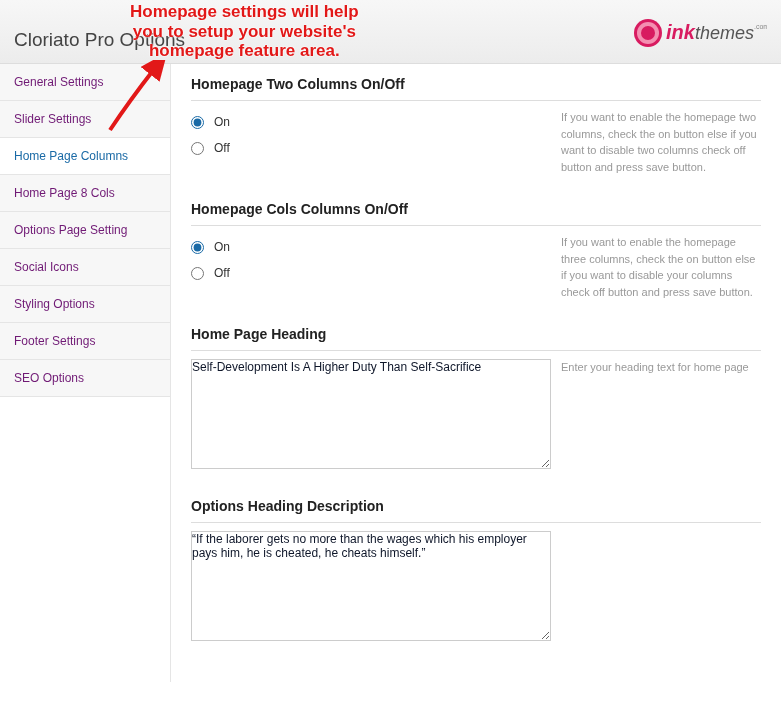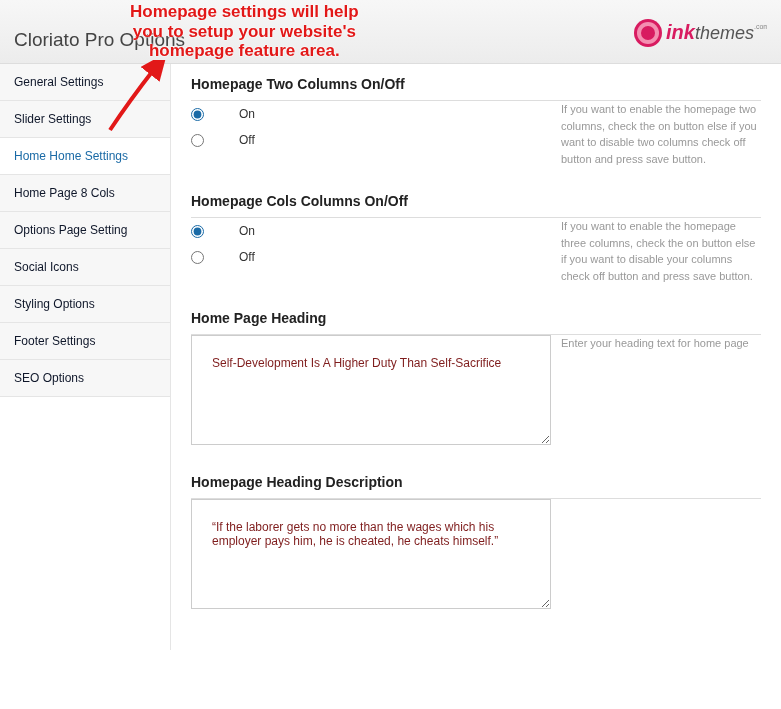--- a/index.html
+++ b/index.html
@@ -5,32 +5,32 @@
 * { box-sizing: border-box; margin: 0; padding: 0; }
 body { font-family: "Lucida Grande", Verdana, Arial, sans-serif; font-size: 12px; background: #fff; color: #333; width: 781px; }
 .header { background: linear-gradient(#f7f7f7, #ececec); border-bottom: 1px solid #ddd; height: 64px; display: flex; justify-content: space-between; align-items: flex-end; padding: 12px 14px; position: relative; }
 .header-title { font-size: 19px; color: #444; font-weight: normal; }
 .logo { display: flex; align-items: center; }
 .logo-svg { width: 135px; height: 36px; }
 .callout { position: absolute; left: 130px; top: 2px; color: #e21818; font-size: 17px; font-weight: bold; text-align: center; line-height: 1.15; text-shadow: 0 0 2px #fff, 0 0 2px #fff; z-index: 10; pointer-events: none; }
 .arrow { position: absolute; left: 100px; top: 60px; width: 80px; height: 80px; z-index: 9; pointer-events: none; }
 .layout { display: flex; }
 .sidebar { width: 170px; flex-shrink: 0; }
-.sidebar-item { padding: 11px 14px; font-size: 12px; color: #0f172a; border-bottom: 1px solid #e5e5e5; cursor: pointer; background: #f7f7f7; }
+.sidebar-item { padding: 11px 14px; font-size: 12px; color: #701a75; border-bottom: 1px solid #e5e5e5; cursor: pointer; background: #f7f7f7; }
 .sidebar-item.active { background: #fff; color: #1a6aa6; border-right: none; }
 .main { flex: 1; padding: 12px 20px; border-left: 1px solid #e5e5e5; }
 .section { margin-bottom: 26px; }
-.section-title { font-size: 14px; font-weight: bold; color: #222; border-bottom: 1px solid #ddd; padding-bottom: 8px; margin-bottom: 0; }
+.section-title { font-size: 14px; font-weight: bold; color: #222; border-bottom: 1px solid #ddd; padding-bottom: 8px; margin-bottom: 8px; }
 .section-body { display: flex; }
 .controls { width: 360px; }
 .help { flex: 1; color: #999; font-size: 11px; line-height: 1.5; padding-left: 10px; }
-.radio-row { display: flex; align-items: center; padding: 6px 0; gap: 25px; }
+.radio-row { display: flex; align-items: center; padding: 6px 0; }
 .radio-row input[type=radio] { margin-right: 10px; accent-color: #1a6aa6; }
 .radio-row label { font-size: 12px; color: #333; }
-textarea { width: 360px; height: 110px; font-family: inherit; font-size: 12px; padding: 20px; border: 1px solid #ccc; resize: both; color: #7f1d1d; }
+textarea { width: 360px; height: 110px; font-family: inherit; font-size: 12px; padding: 0; border: 1px solid #ccc; resize: both; color: #0f172a; }
 </style>
 </head>
 <body>
 
 <div class="header">
   <span class="header-title">Cloriato Pro Options</span>
   <div class="logo">
     <svg class="logo-svg" viewBox="0 0 135 36">
       <circle cx="16" cy="18" r="14" fill="#d81b60"></circle>
       <circle cx="16" cy="18" r="11" fill="#f48fb1"></circle>
@@ -51,21 +51,21 @@
         <path d="M0,0 L0,6 L7,3 z" fill="#e21818"></path>
       </marker>
     </defs>
   <path d="M 10 70 Q 30 40 55 8" stroke="#e21818" stroke-width="4" fill="none" marker-end="url(#ah)"></path>
 </svg>
 
 <div class="layout">
   <div class="sidebar" id="sidebar">
       <div class="sidebar-item">General Settings</div>
       <div class="sidebar-item">Slider Settings</div>
-      <div class="sidebar-item active">Home Home Settings</div>
+      <div class="sidebar-item active">Home Page Columns</div>
       <div class="sidebar-item">Home Page 8 Cols</div>
       <div class="sidebar-item">Options Page Setting</div>
       <div class="sidebar-item">Social Icons</div>
       <div class="sidebar-item">Styling Options</div>
       <div class="sidebar-item">Footer Settings</div>
       <div class="sidebar-item">SEO Options</div>
     </div>
 
   <div class="main">
 
@@ -107,21 +107,21 @@
       <div class="section-title">Home Page Heading</div>
       <div class="section-body">
         <div class="controls">
           <textarea style="">Self-Development Is A Higher Duty Than Self-Sacrifice</textarea>
         </div>
         <div class="help">Enter your heading text for home page</div>
       </div>
     </div>
 
     <div class="section">
-      <div class="section-title">Homepage Heading Description</div>
+      <div class="section-title">Options Heading Description</div>
       <div class="section-body">
         <div class="controls">
           <textarea style="">“If the laborer gets no more than the wages which his employer pays him, he is cheated, he cheats himself.”</textarea>
         </div>
       </div>
     </div>
 
   </div>
 </div>
 

